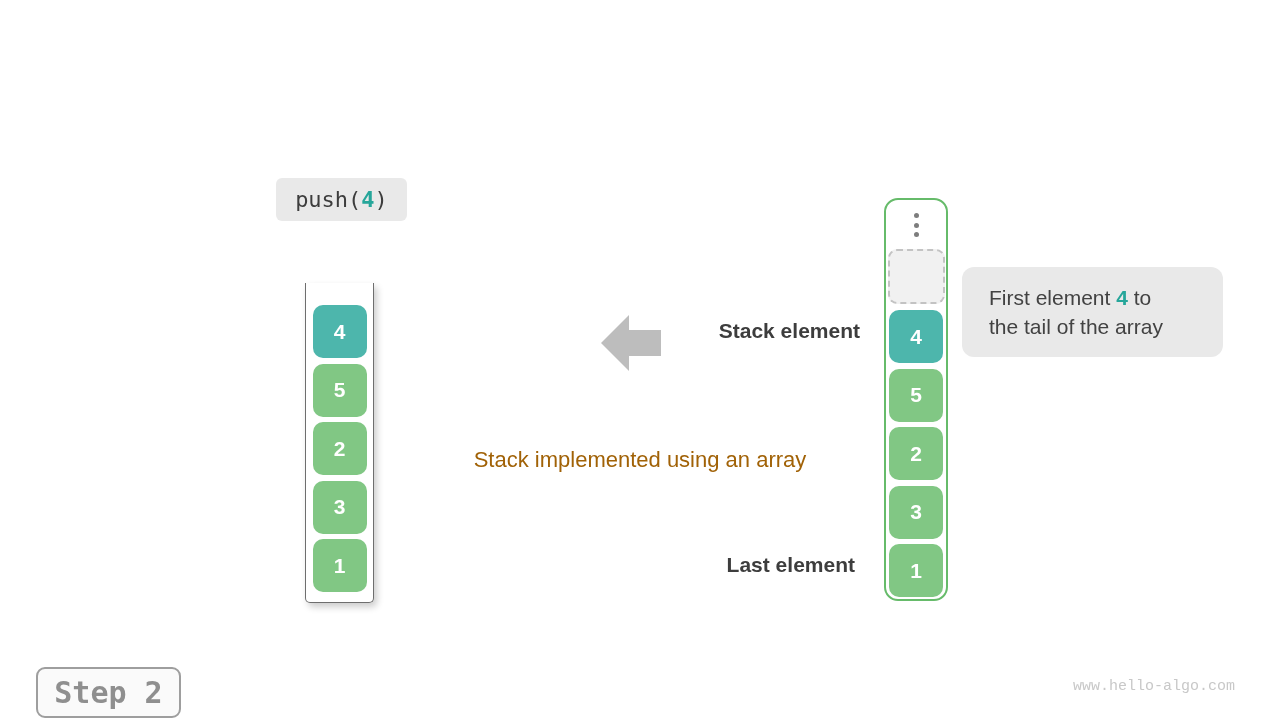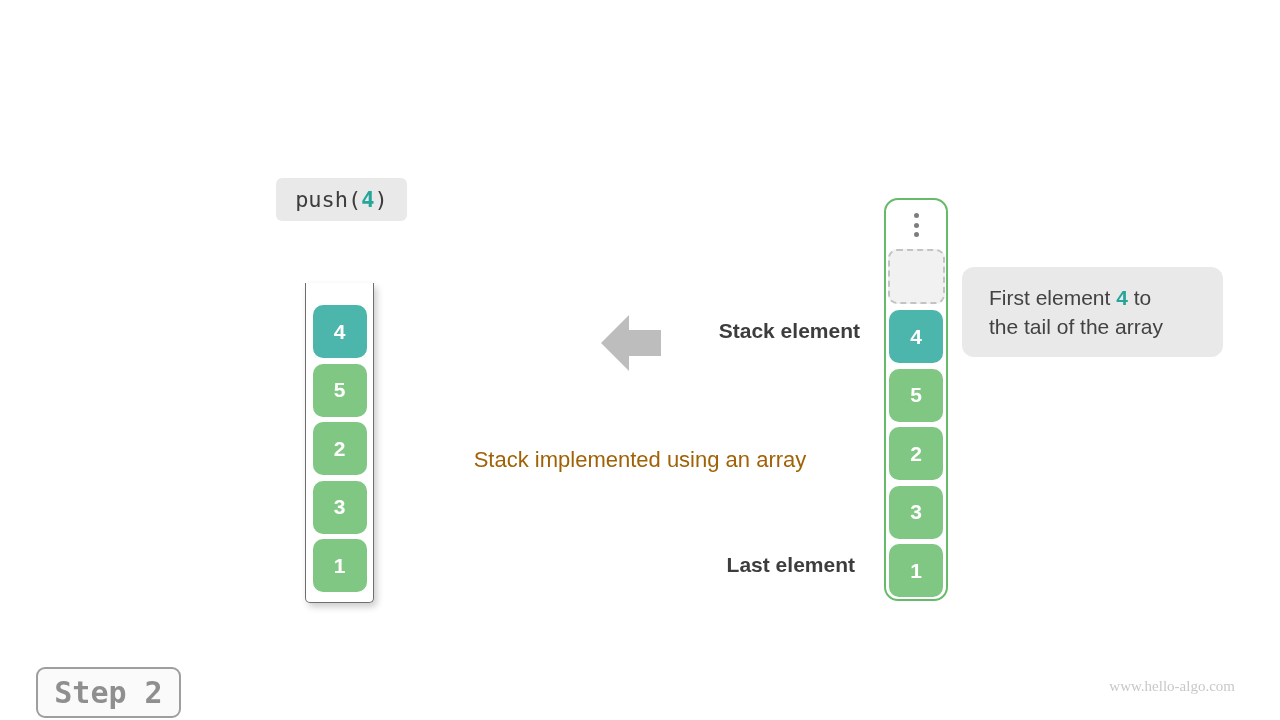--- a/index.html
+++ b/index.html
@@ -111,21 +111,21 @@
     border-radius: 9px;
     box-sizing: border-box;
     display: flex; align-items: center; justify-content: center;
     font-family: "DejaVu Sans Mono", monospace;
     font-weight: bold; font-size: 30px; color: #8f8f8f; margin-top: 26px;
   }
 
   
   .watermark {
     position: absolute; right: 45px; top: 678px;
-    font-family: Liberation Serif, serif;
+    font-family: Liberation Mono, monospace;
     font-size: 15px; color: #c8c8c8;
   }
 </style>
 </head>
 <body>
 
 <div class="canvas">
 
   <div class="op-label">
     <span>push(</span><span class="arg">4</span><span>)</span>

